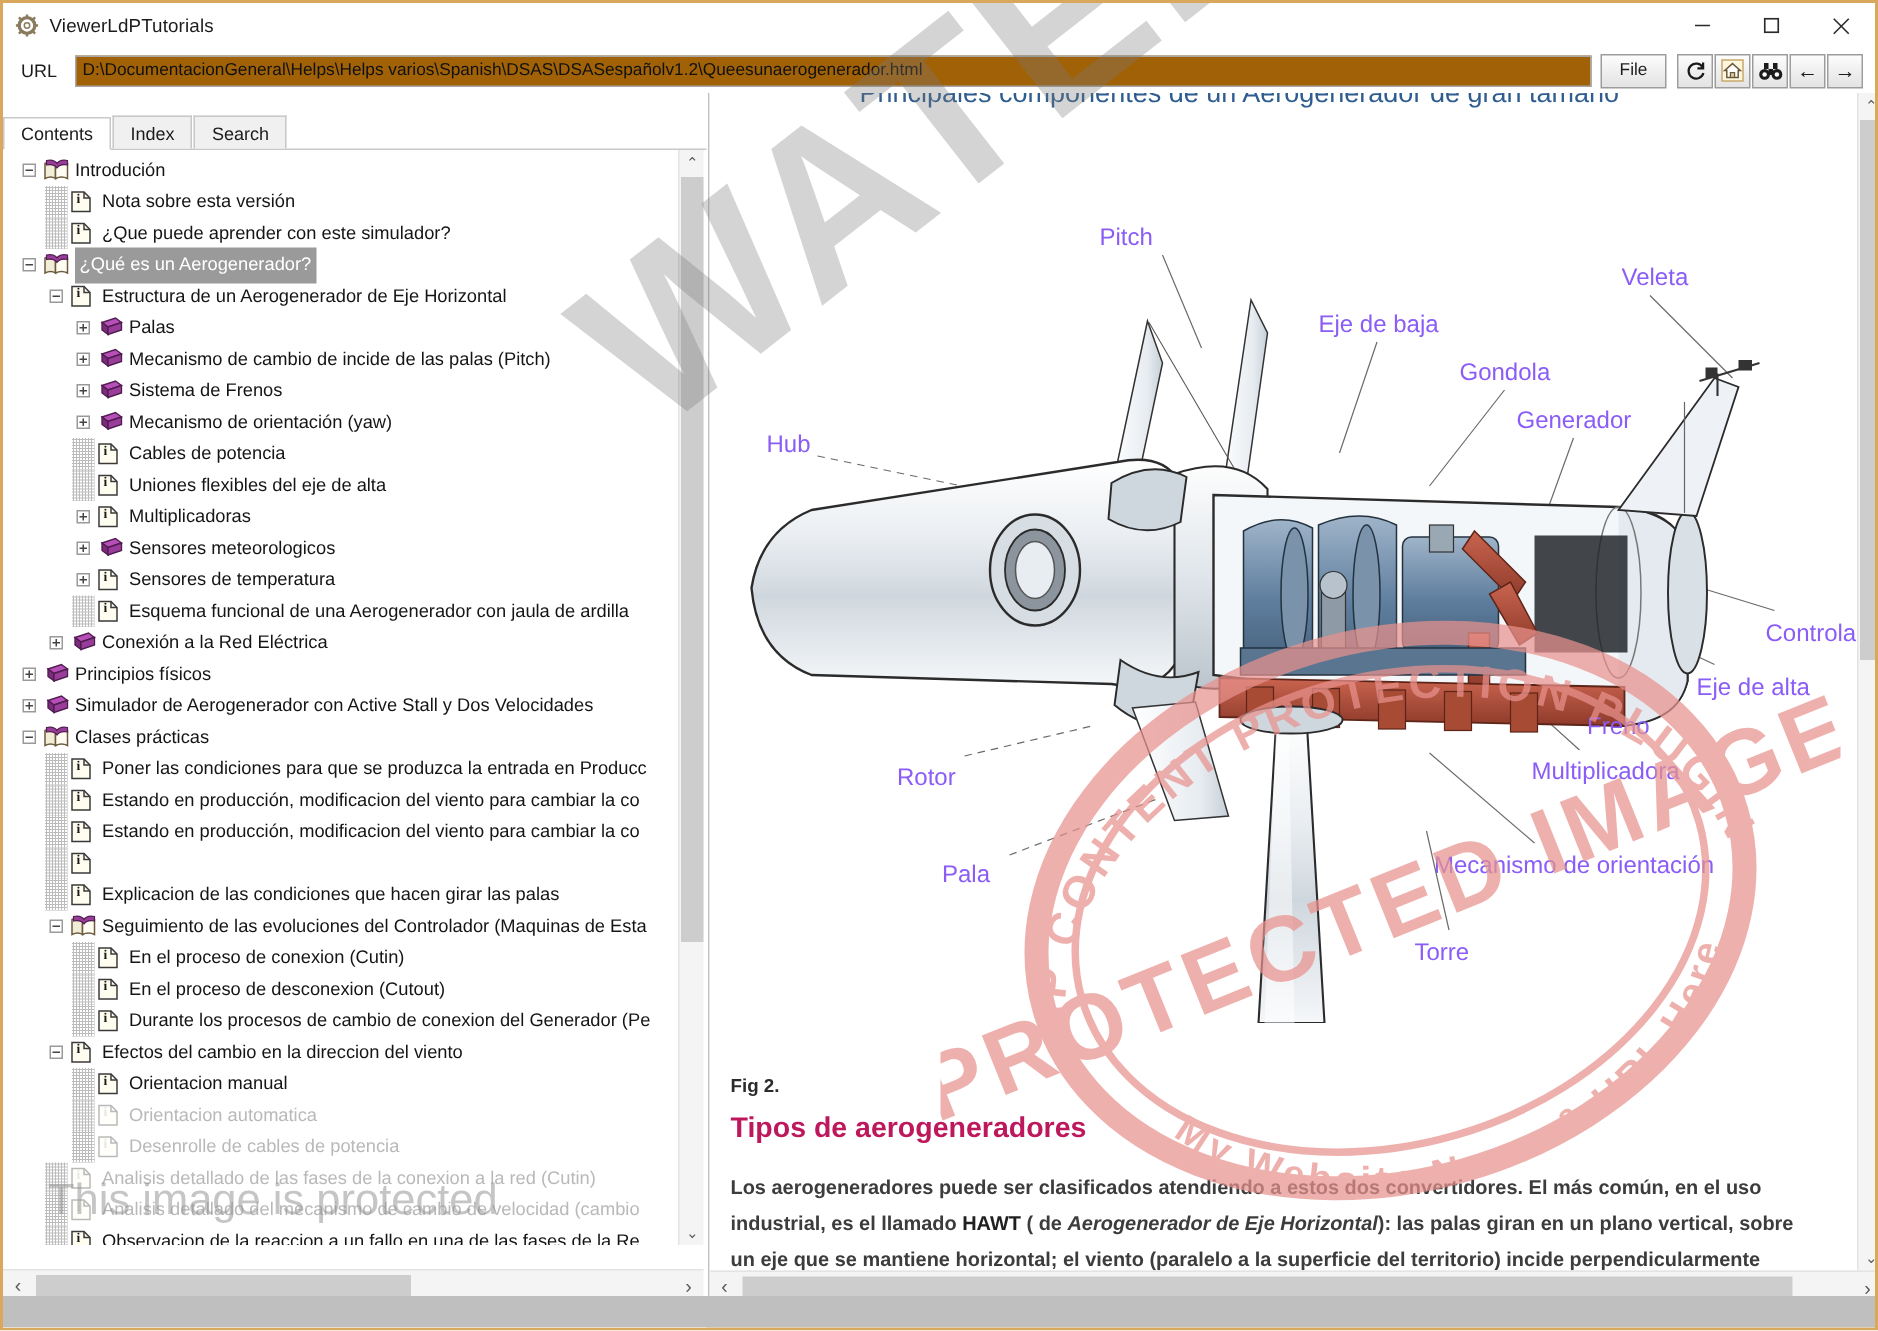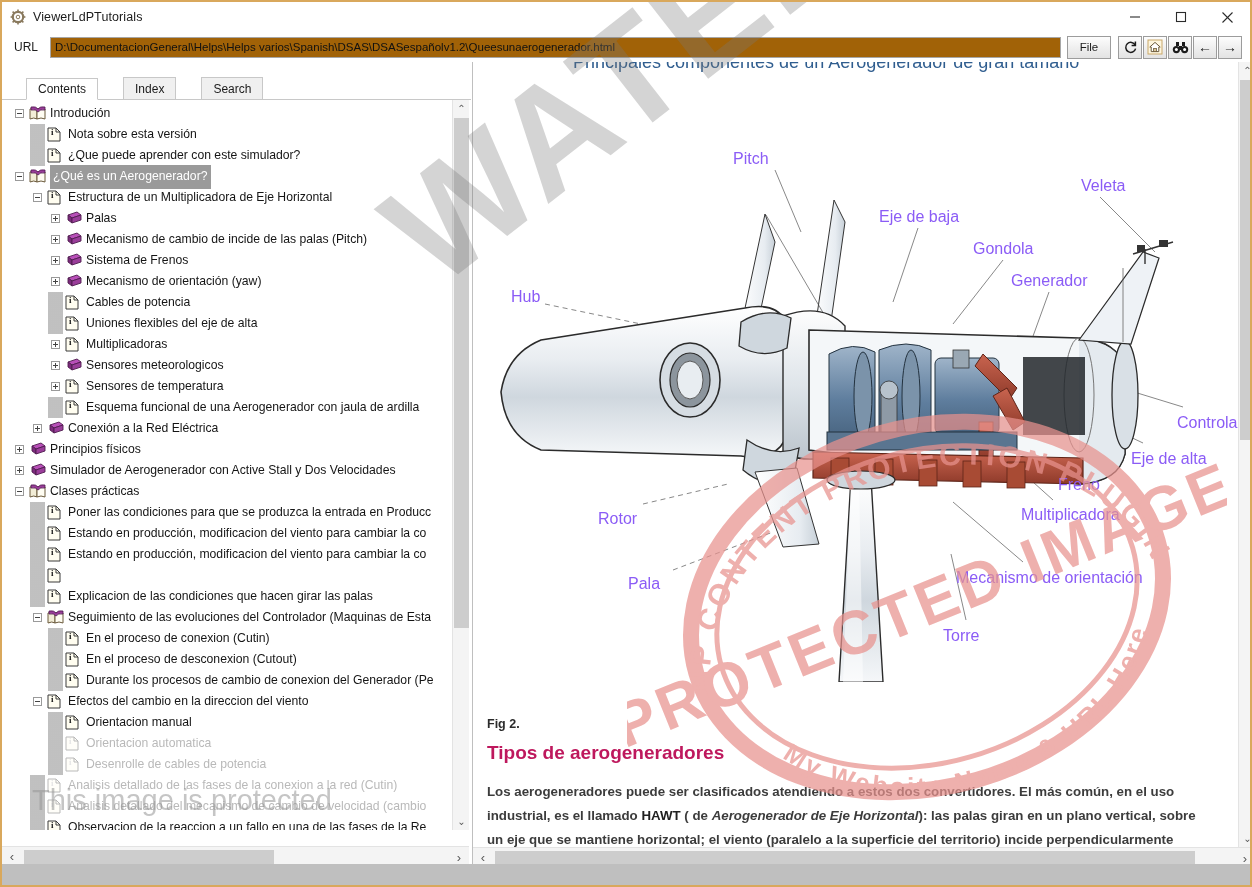--- a/index.html
+++ b/index.html
@@ -92,21 +92,20 @@
     border-bottom: 1px solid #c8c8c8;
   }
   .tab {
     height: 22px; padding: 0 11px;
     font-size: 12px; color: #1b1b1b;
     display: flex; align-items: center;
     background: #f0f0f0;
     border: 1px solid #c8c8c8;
     border-bottom: none;
     margin-right: 1px;
-    margin-left: 24px;
   }
   .tab.active {
     background: #ffffff;
     border-bottom: 1px solid #ffffff;
     margin-bottom: -1px;
   }
 
   .treewrap {
     position: absolute; left: 0; top: 38px;
     width: 469px; height: 805px;
@@ -410,21 +409,21 @@
             <div class="toggle">
               <div class="tgbox"></div>
             </div>
             <div class="ticon">
               <svg width="14" height="15" viewBox="0 0 14 15">
   <path d="M1 1 L9 1 L13 5 L13 14 L1 14 Z" fill="#fffdf0" stroke="#3a3a3a" stroke-width="1"></path>
   <path d="M9 1 L9 5 L13 5" fill="none" stroke="#3a3a3a" stroke-width="1"></path>
 </svg>
               <span class="page-i">i</span>
             </div>
-            <span class="tlabel">Estructura de un Multiplicadora de Eje Horizontal</span>
+            <span class="tlabel">Estructura de un Aerogenerador de Eje Horizontal</span>
           </div>
           <div class="trow">
             <div class="spacer" style="width: 46px;"></div>
             <div class="toggle">
               <div class="tgbox plus"></div>
             </div>
             <div class="ticon">
               <svg width="17" height="14" viewBox="0 0 17 14">
   <path d="M3 4 L12 1 L16 4 L7 7 Z" fill="#b84fb8" stroke="#4f1d4f" stroke-width=".9"></path>
   <path d="M3 4 L7 7 L7 12 L3 9 Z" fill="#7c2a7c" stroke="#4f1d4f" stroke-width=".9"></path>

